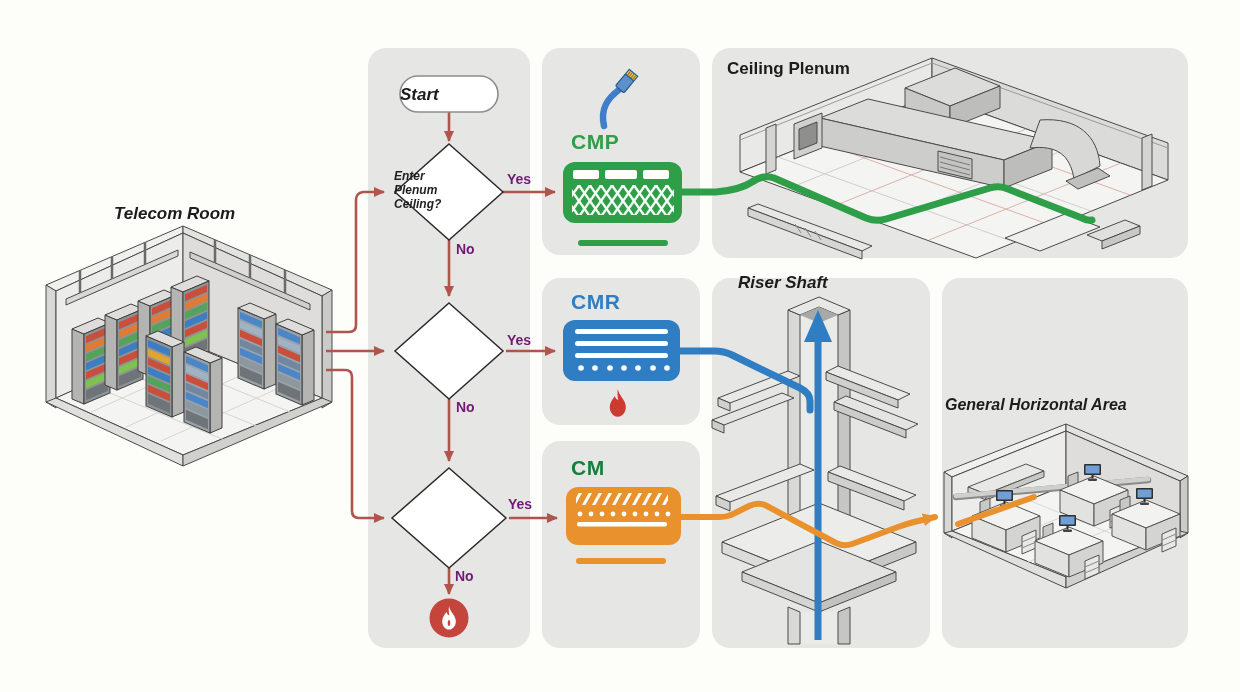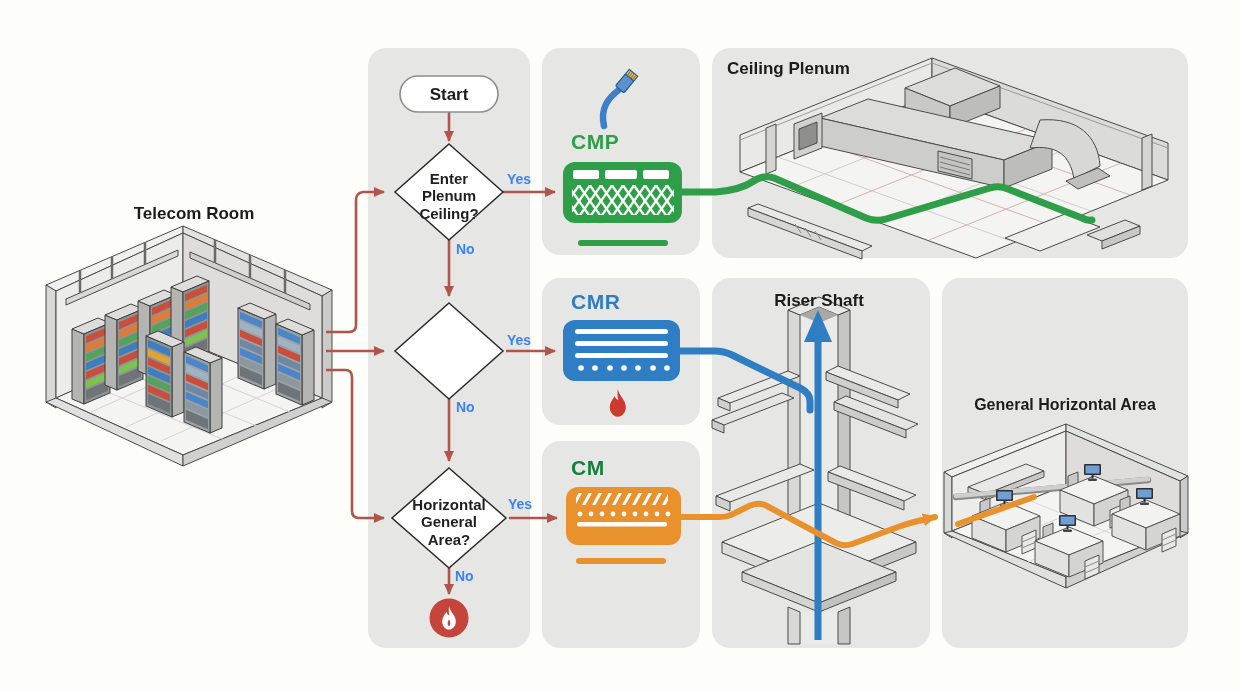--- a/index.html
+++ b/index.html
@@ -2,25 +2,25 @@
 <html><head>
 <meta charset="utf-8">
 <style>
   html,body{margin:0;padding:0;background:#fdfdfa;}
   #stage{position:relative;width:1240px;height:692px;background:#fdfdfa;overflow:hidden;
          font-family:"Liberation Sans",sans-serif;}
   .panel{position:absolute;background:#e6e6e4;border-radius:18px;}
   #artwork{position:absolute;left:0;top:0;z-index:2;}
   .lbl{position:absolute;z-index:3;color:#1c1c1c;font-weight:bold;}
   .area-title{font-size:17px;}
-  .center{text-align:center;}
+  .center{text-align:left;font-style:italic;}
   .pre{white-space:pre-line;}
   .cable-lbl{font-size:21px;letter-spacing:.5px;text-align:left;}
-  .diamond-txt{font-size:15px;line-height:1.15;font-weight:bold;color:#1f1f1f;}
-  .yn{font-size:14px;color:#3b82f6;}
+  .diamond-txt{font-size:12px;line-height:1.15;font-weight:bold;color:#1f1f1f;}
+  .yn{font-size:14px;color:#701a75;}
 </style>
 </head>
 <body>
 
 <div id="stage">
 
   <div class="panel" style="left:368px;top:48px;width:162px;height:600px"></div>
   <div class="panel" style="left:542px;top:48px;width:158px;height:207px"></div>
   <div class="panel" style="left:542px;top:278px;width:158px;height:147px"></div>
   <div class="panel" style="left:542px;top:441px;width:158px;height:207px"></div>
@@ -386,30 +386,27 @@
         <line x1="-3.2" y1="-20" x2="-3.2" y2="-15.5" stroke="#8a6d20" stroke-width="1"></line>
         <line x1="-1" y1="-20" x2="-1" y2="-15.5" stroke="#8a6d20" stroke-width="1"></line>
         <line x1="1.2" y1="-20" x2="1.2" y2="-15.5" stroke="#8a6d20" stroke-width="1"></line>
         <line x1="3.4" y1="-20" x2="3.4" y2="-15.5" stroke="#8a6d20" stroke-width="1"></line>
       </g>
     </g>
   </svg>
 
   <div class="lbl area-title center" style="left:114px;top:204px;width:160px">Telecom Room</div>
   <div class="lbl area-title" style="left:727px;top:59px">Ceiling Plenum</div>
-  <div class="lbl area-title center" style="left:738px;top:291px;width:162px">Riser Shaft</div>
+  <div class="lbl area-title center" style="left:738px;top:273px;width:162px">Riser Shaft</div>
   <div class="lbl center" style="left:945px;top:396px;width:240px;font-size:16px">General Horizontal Area</div>
 
   <div class="lbl center" style="left:400px;top:85px;width:98px;font-size:17px">Start</div>
   <div class="lbl diamond-txt center pre" style="left:394px;top:170px;width:110px">Enter
 Plenum
 Ceiling?</div>
-  <div class="lbl diamond-txt center pre" style="left:394px;top:496px;width:110px">Horizontal
-General
-Area?</div>
 
   <div class="lbl yn" style="left:507px;top:171px">Yes</div>
   <div class="lbl yn" style="left:507px;top:332px">Yes</div>
   <div class="lbl yn" style="left:508px;top:496px">Yes</div>
   <div class="lbl yn" style="left:456px;top:241px">No</div>
   <div class="lbl yn" style="left:456px;top:399px">No</div>
   <div class="lbl yn" style="left:455px;top:568px">No</div>
 
   <div class="lbl cable-lbl" style="left:571px;top:130px;width:100px;color:#2f9e48">CMP</div>
   <div class="lbl cable-lbl" style="left:571px;top:290px;width:100px;color:#2f7dc2">CMR</div>

